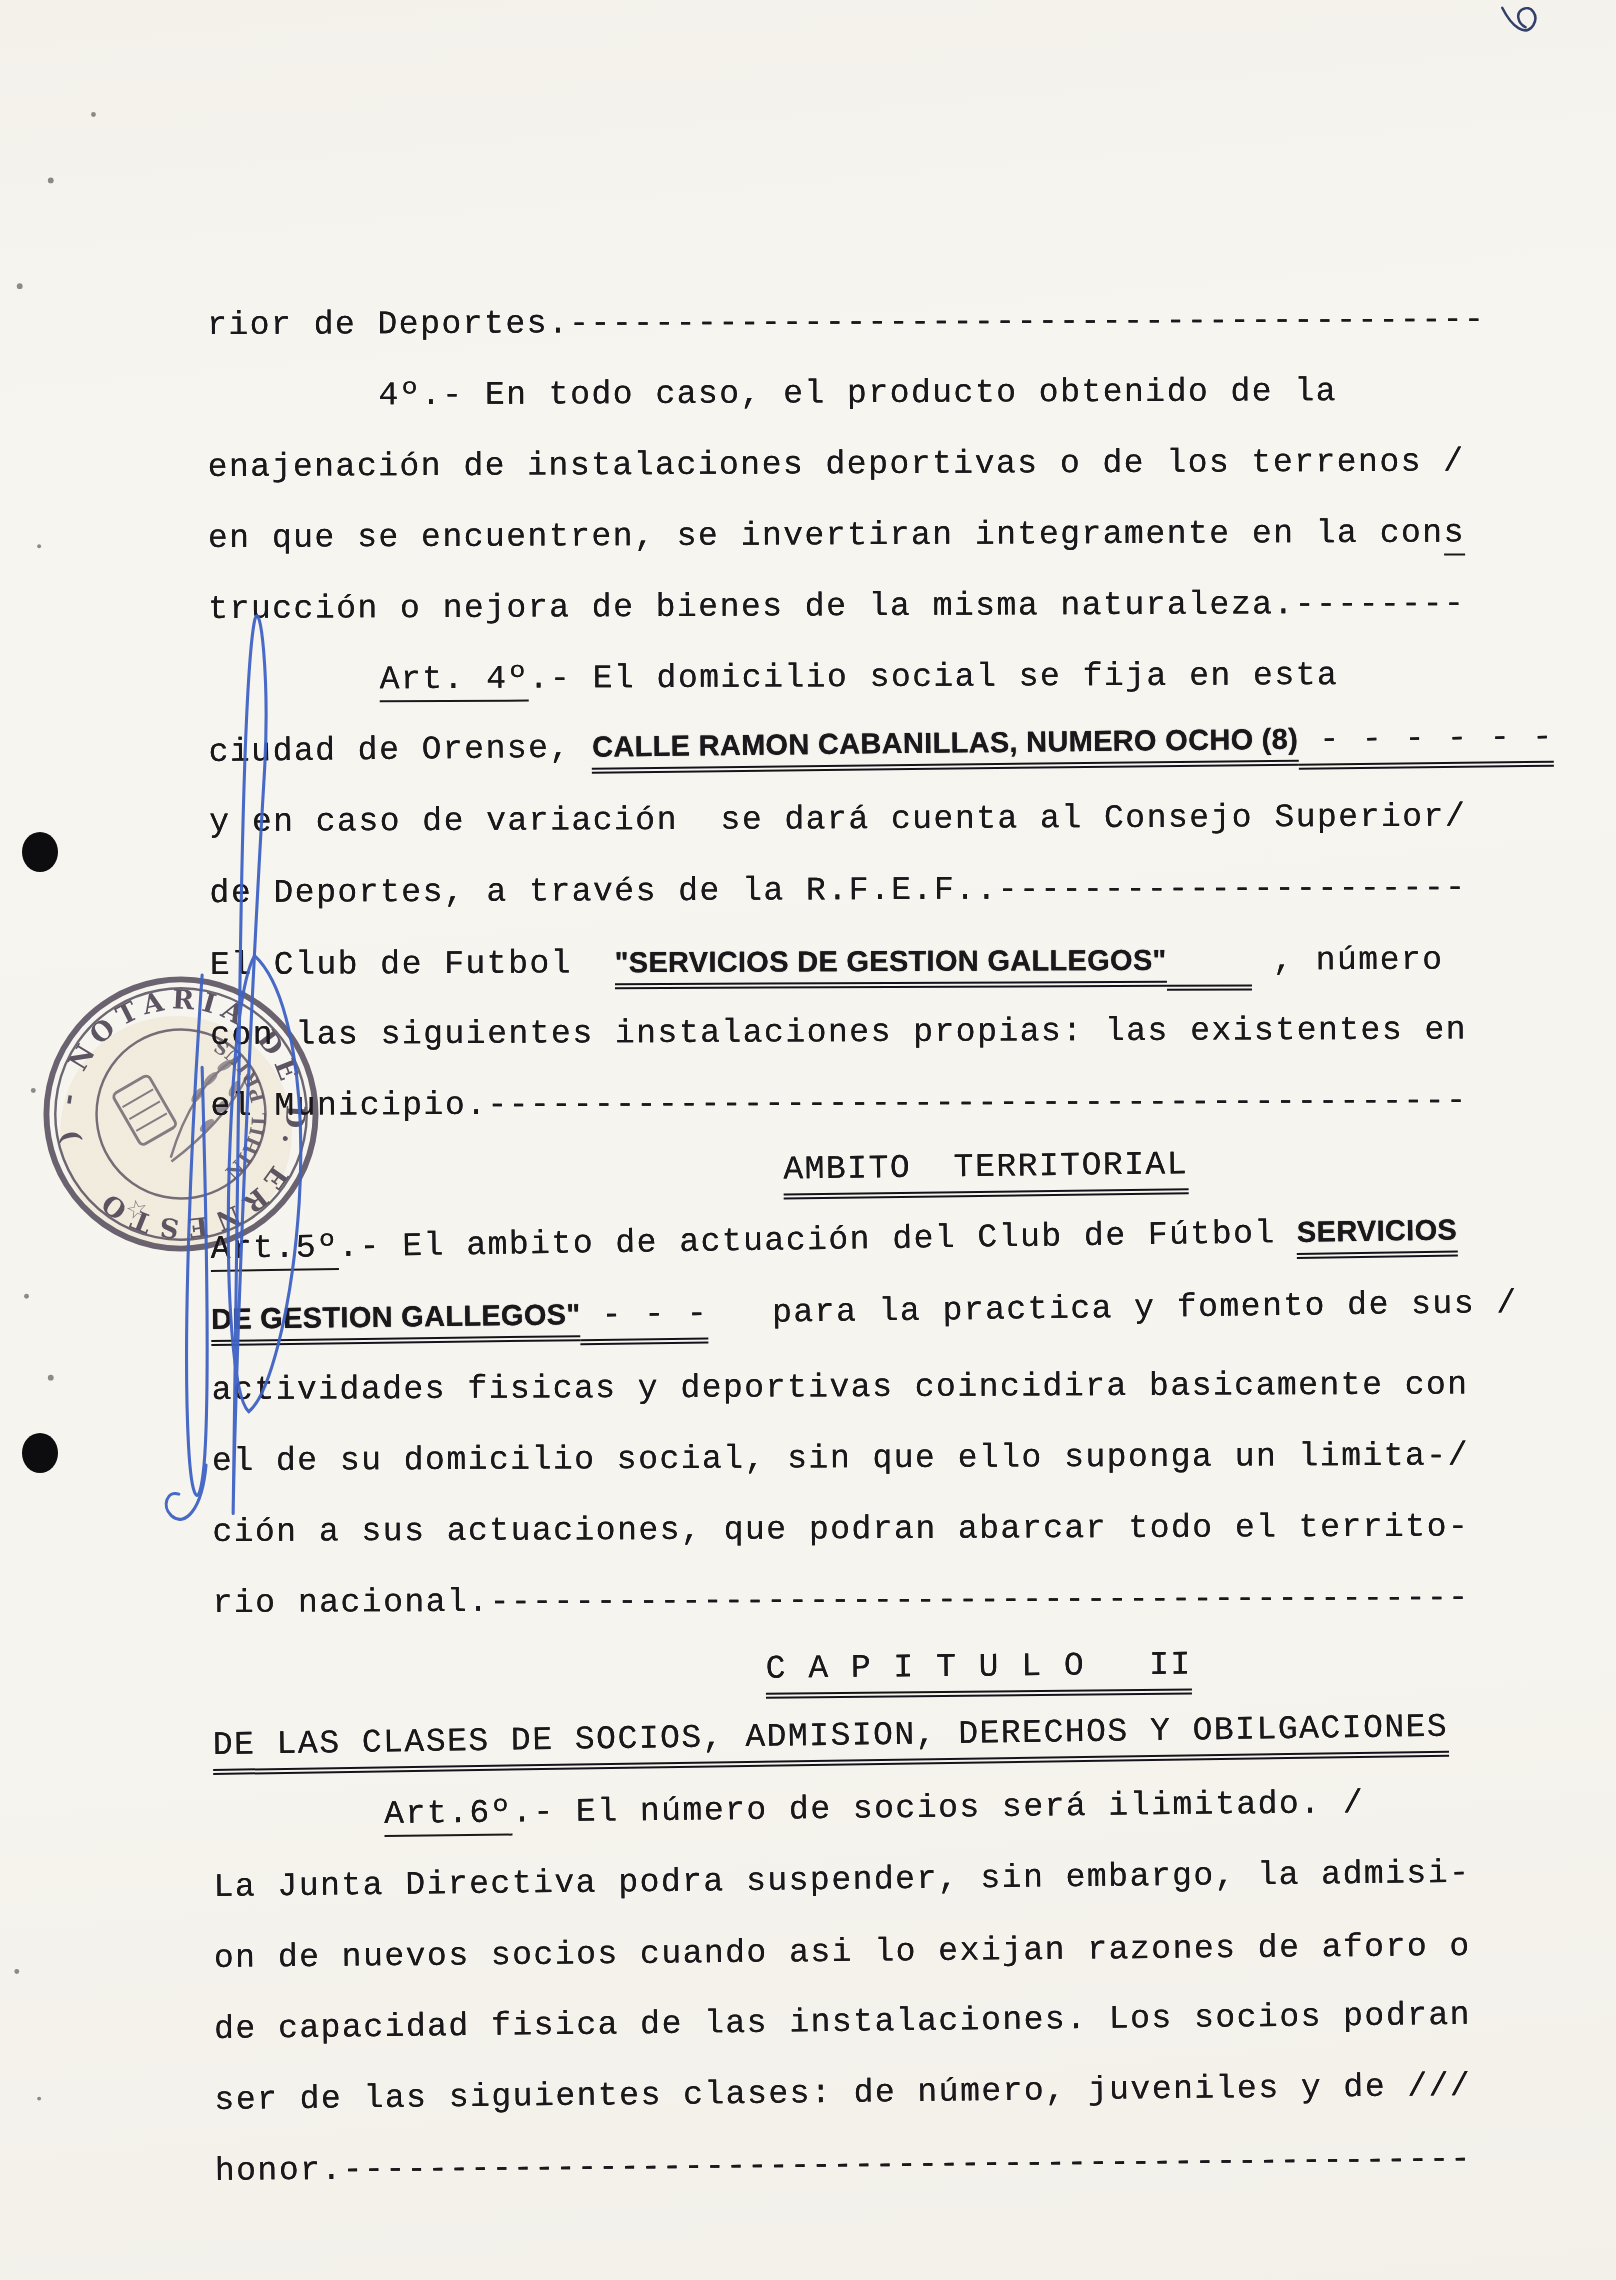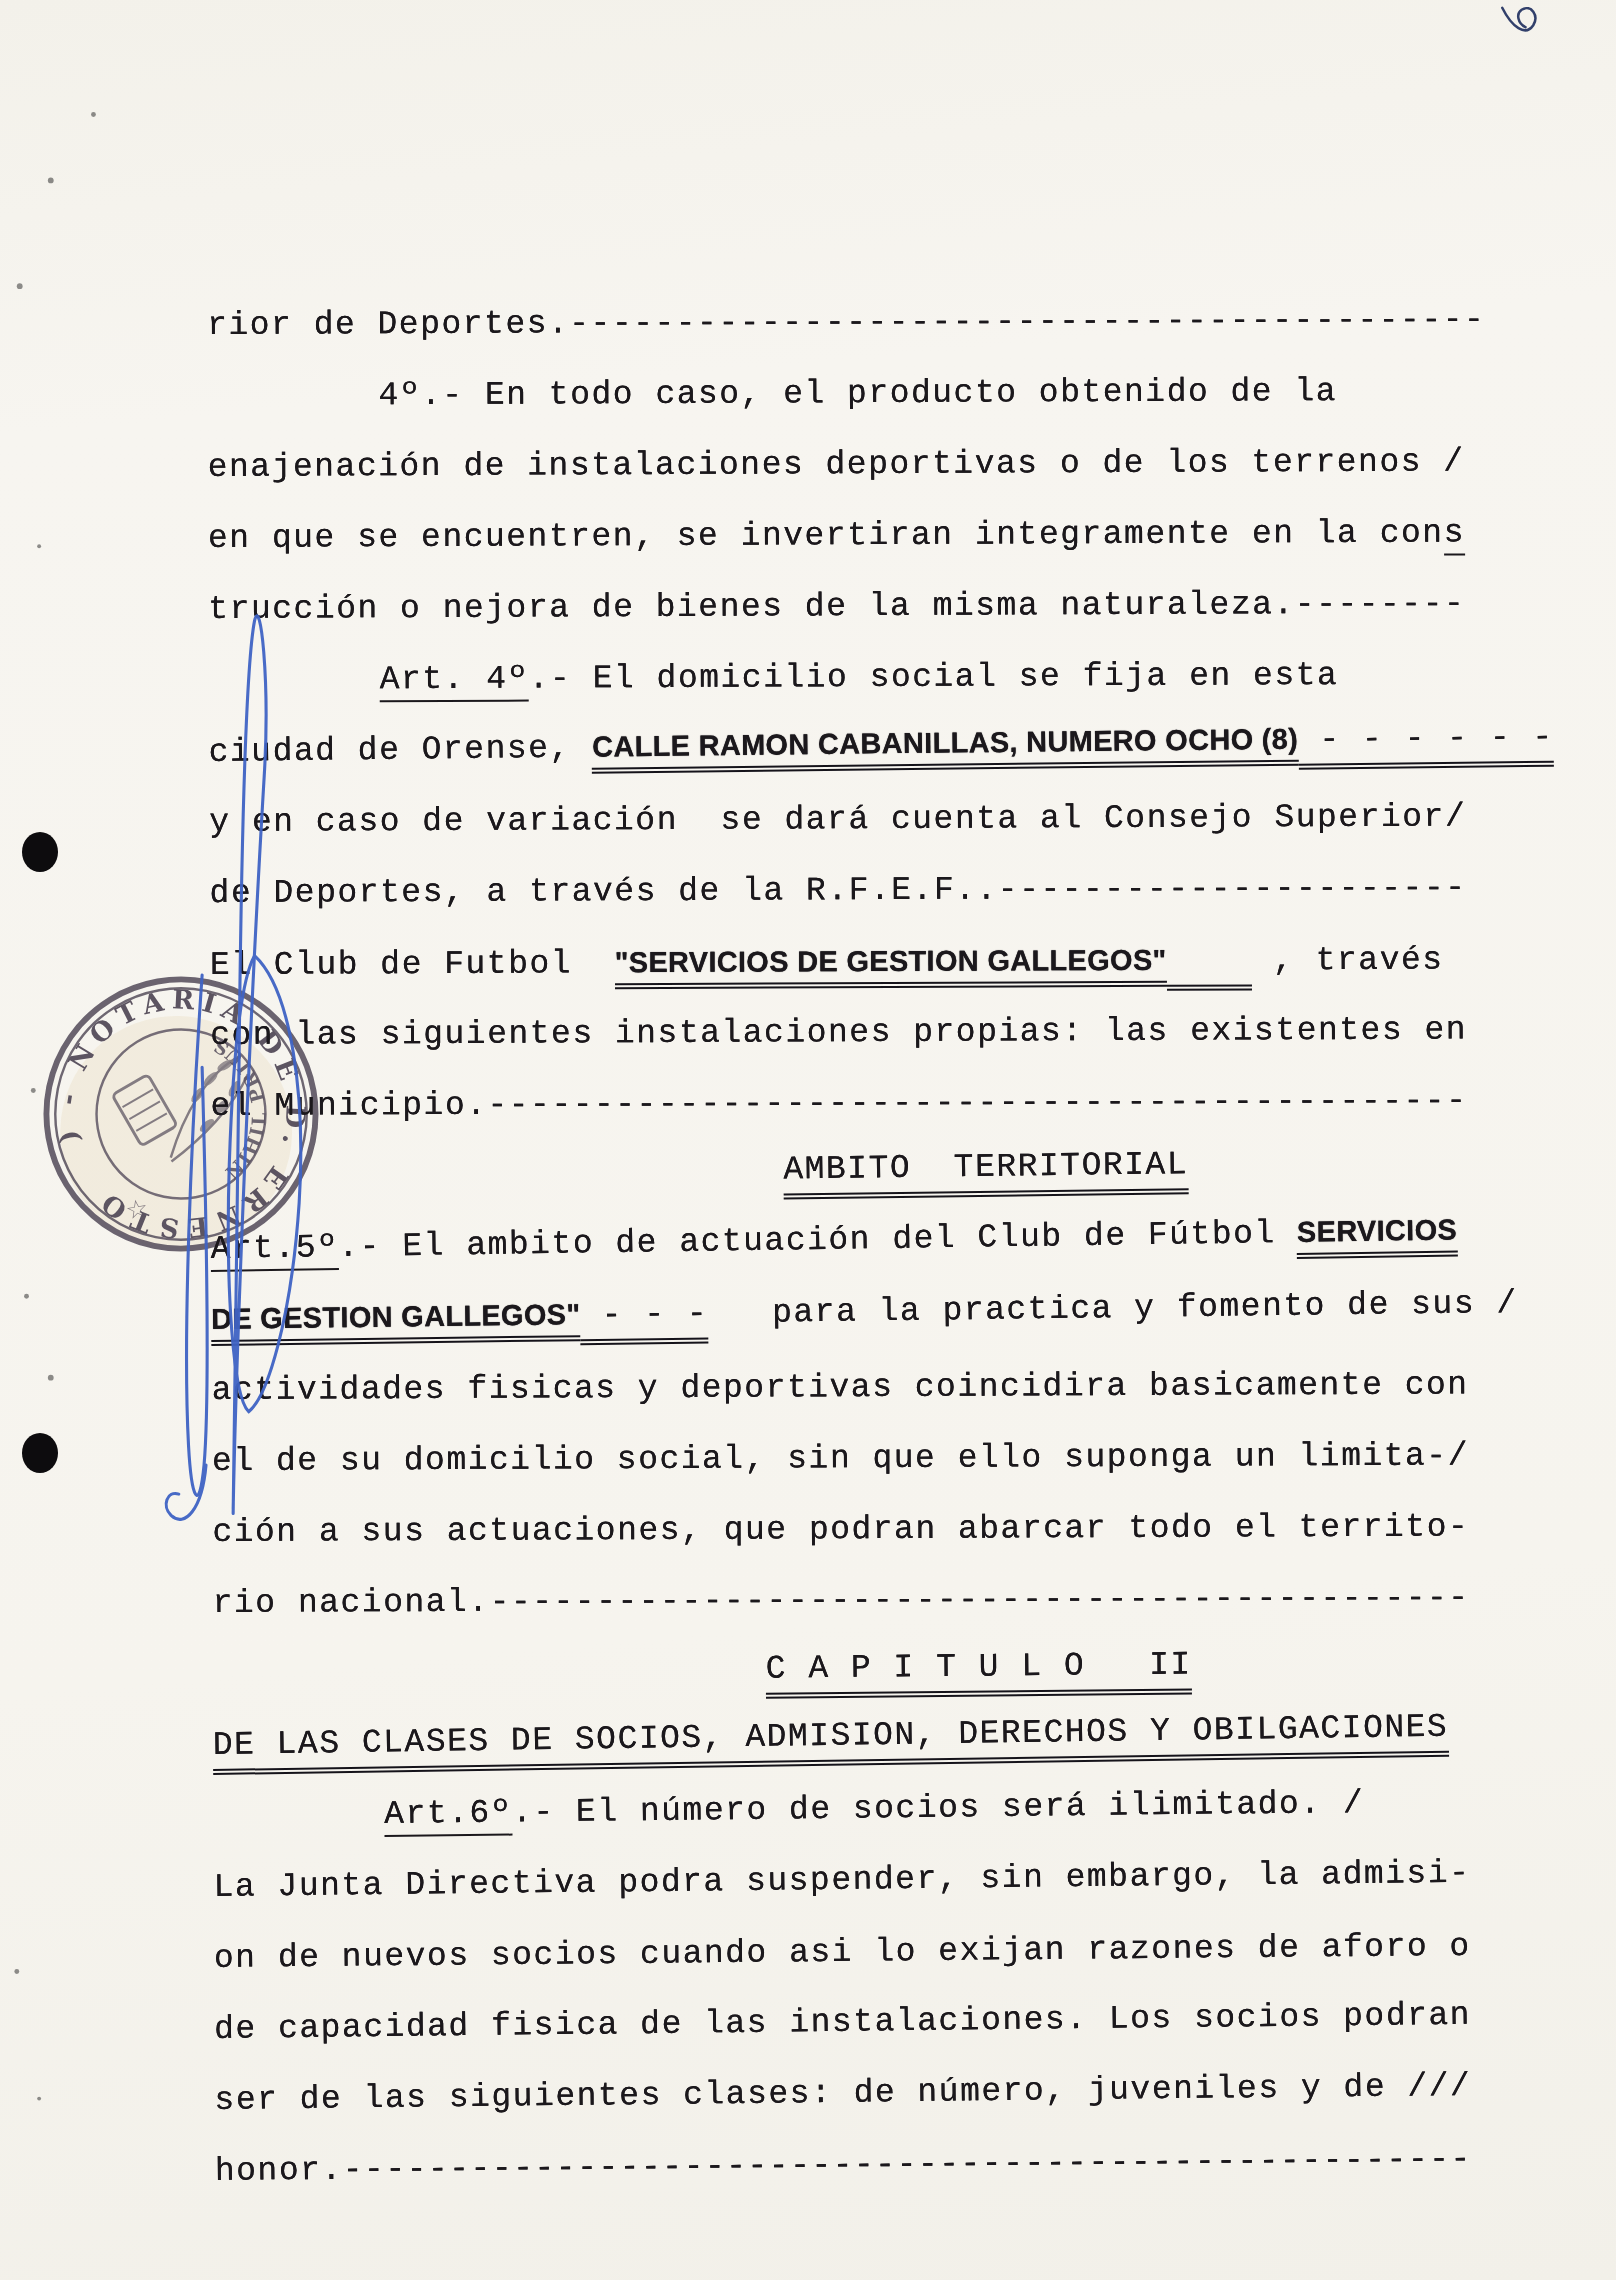--- a/index.html
+++ b/index.html
@@ -81,21 +81,21 @@
   <div class="textblock">
       <div class="tline"><span class="seg-n">rior de Deportes.</span><span class="seg-n">-------------------------------------------</span></div>
       <div class="tline" style="padding-left: 171px;"><span class="seg-n">4º.- En todo caso, el producto obtenido de la</span></div>
       <div class="tline"><span class="seg-n">enajenación de instalaciones deportivas o de los terrenos /</span></div>
       <div class="tline"><span class="seg-n">en que se encuentren, se invertiran integramente en la con</span><span class="seg-u">s</span></div>
       <div class="tline"><span class="seg-n">trucción o nejora de bienes de la misma naturaleza.</span><span class="seg-n">--------</span></div>
       <div class="tline" style="padding-left: 171px;"><span class="seg-u">Art. 4º</span><span class="seg-n">.- El domicilio social se fija en esta</span></div>
       <div class="tline" style="transform: rotate(-0.4deg); transform-origin: 0px 100%;"><span class="seg-n">ciudad de Orense, </span><span class="seg-bu">CALLE RAMON CABANILLAS, NUMERO OCHO (8)</span><span class="seg-u2"> - - - - - -</span></div>
       <div class="tline"><span class="seg-n">y en caso de variación  se dará cuenta al Consejo Superior/</span></div>
       <div class="tline"><span class="seg-n">de Deportes, a través de la R.F.E.F..</span><span class="seg-n">----------------------</span></div>
-      <div class="tline"><span class="seg-n">El Club de Futbol  </span><span class="seg-bu">"SERVICIOS DE GESTION GALLEGOS"</span><span class="seg-u2">    </span><span class="seg-n"> , través</span></div>
+      <div class="tline"><span class="seg-n">El Club de Futbol  </span><span class="seg-bu">"SERVICIOS DE GESTION GALLEGOS"</span><span class="seg-u2">    </span><span class="seg-n"> , número</span></div>
       <div class="tline"><span class="seg-n">con las siguientes instalaciones propias: las existentes en</span></div>
       <div class="tline"><span class="seg-n">el Municipio.</span><span class="seg-n">----------------------------------------------</span></div>
       <div class="tline" style="padding-left: 573px; transform: rotate(-0.5deg); transform-origin: 0px 100%;"><span class="seg-hu">AMBITO  TERRITORIAL</span></div>
       <div class="tline" style="transform: rotate(-0.6deg); transform-origin: 0px 100%;"><span class="seg-u">Art.5º</span><span class="seg-n">.- El ambito de actuación del Club de Fútbol </span><span class="seg-bu">SERVICIOS</span></div>
       <div class="tline" style="transform: rotate(-0.5deg); transform-origin: 0px 100%;"><span class="seg-bu">DE GESTION GALLEGOS"</span><span class="seg-u2"> - - -</span><span class="seg-n">   para la practica y fomento de sus /</span></div>
       <div class="tline"><span class="seg-n">actividades fisicas y deportivas coincidira basicamente con</span></div>
       <div class="tline"><span class="seg-n">el de su domicilio social, sin que ello suponga un limita-/</span></div>
       <div class="tline"><span class="seg-n">ción a sus actuaciones, que podran abarcar todo el territo-</span></div>
       <div class="tline"><span class="seg-n">rio nacional.</span><span class="seg-n">----------------------------------------------</span></div>
       <div class="tline" style="padding-left: 553px; transform: rotate(-0.3deg); transform-origin: 0px 100%;"><span class="seg-hu">C A P I T U L O   II</span></div>

